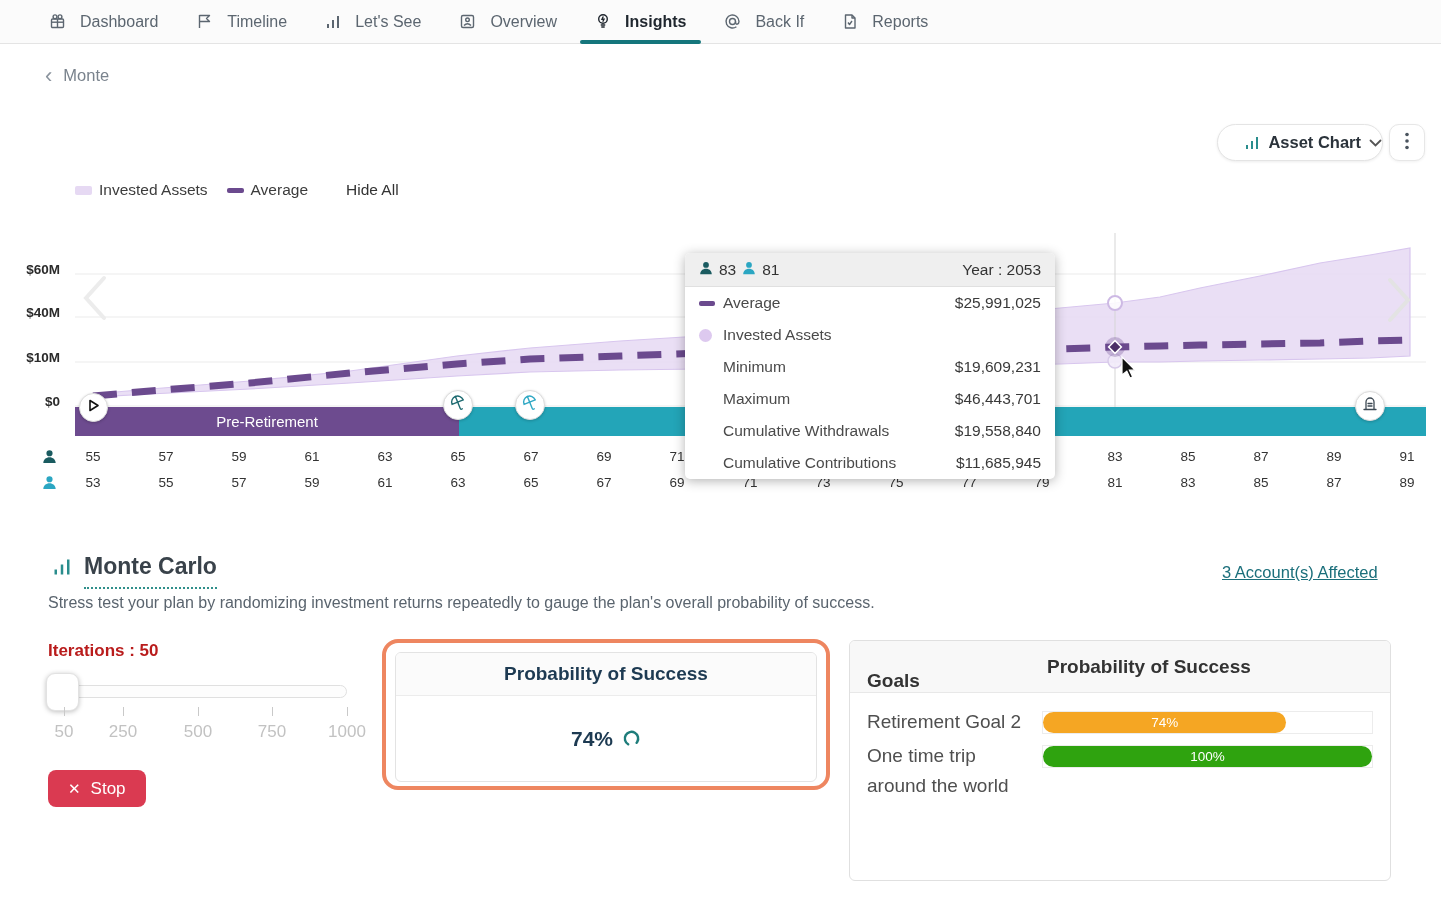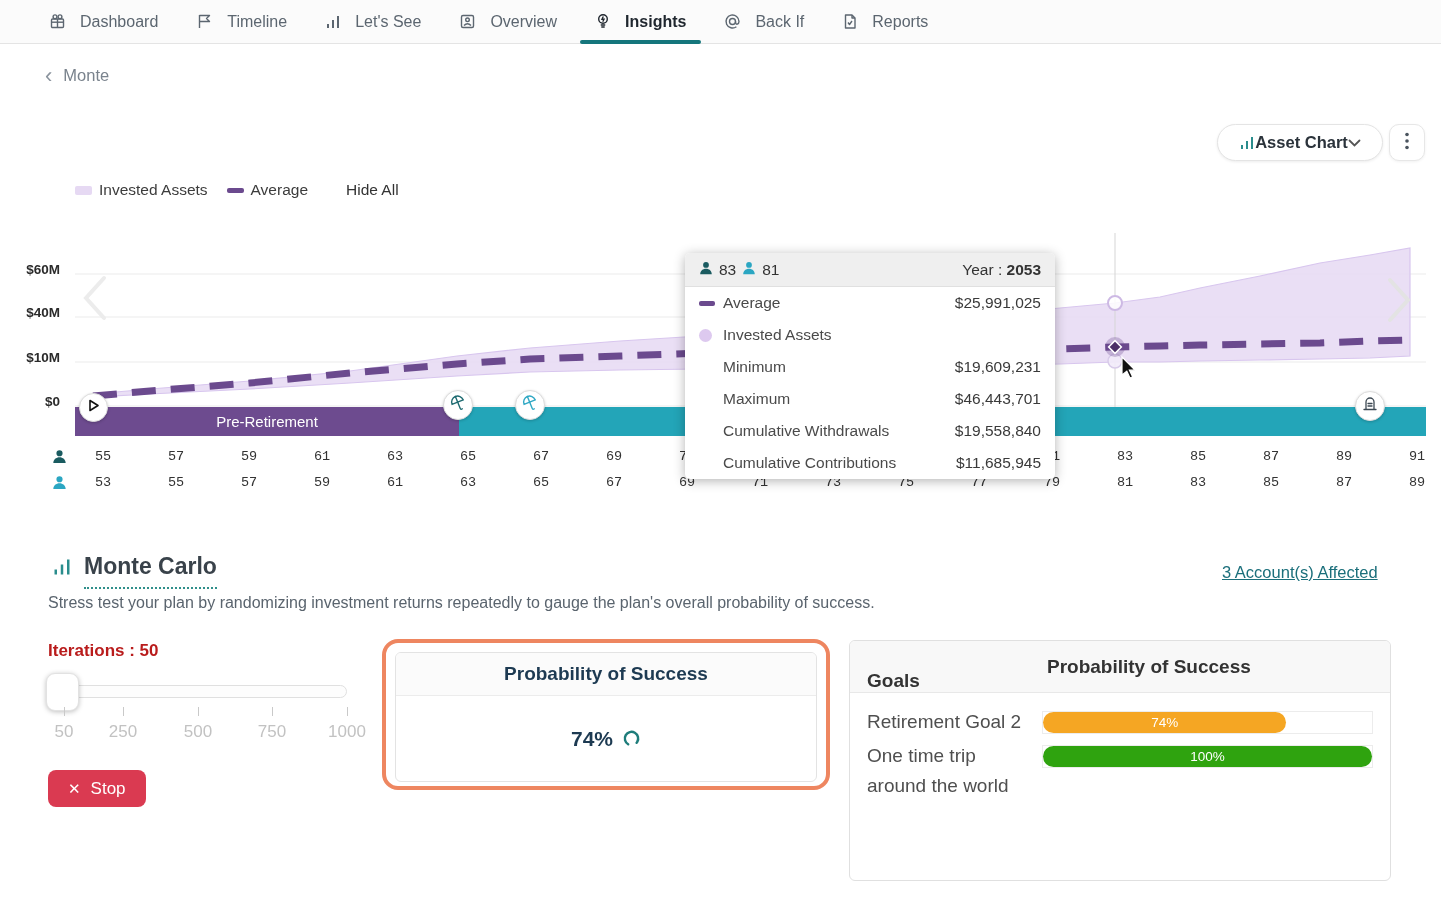--- a/index.html
+++ b/index.html
@@ -18,21 +18,21 @@
                             height:4px; background:#15767c; border-radius:3px; }
 
   .back { position:absolute; top:66px; left:45px; display:flex; align-items:center; gap:11px;
           color:#7a838d; font-size:16.5px; cursor:pointer; }
   .back-chev { font-size:22px; line-height:16px; color:#8b949e; }
 
   
   .chart-select { position:absolute; top:124px; left:1217px; width:166px; height:37px;
                   background:#fff; border:1px solid #e4e4e4; border-radius:19px;
                   box-shadow:0 1px 3px rgba(0,0,0,0.08); display:flex; align-items:center;
-                  justify-content:center; font-size:16.5px; font-weight:700; color:#2b333b;
+                  justify-content:flex-end; gap:8px; font-size:16.5px; font-weight:700; color:#2b333b;
                   font-family:inherit; cursor:pointer; }
   .more-btn { position:absolute; top:124px; left:1389px; width:36px; height:37px; background:#fff;
               border:1px solid #e7e7e7; border-radius:10px; box-shadow:0 1px 3px rgba(0,0,0,0.06);
               display:flex; align-items:center; justify-content:center; cursor:pointer; }
 
   
   .legend { position:absolute; top:181px; left:75px; display:flex; align-items:center; font-size:15.5px; color:#3c3c3c; z-index:5; }
   .legend-item { display:flex; align-items:center; gap:7px; cursor:pointer; }
   .sw-band { width:17px; height:9px; border-radius:2px; background:#e6d9f3; }
   .sw-avg  { width:17px; height:5px; border-radius:2px; background:#6b4a8e; }
@@ -42,32 +42,32 @@
   
   #chart-svg { position:absolute; top:0; left:0; z-index:1; pointer-events:none; }
   .ylab { position:absolute; width:52px; text-align:right; font-size:13.5px; font-weight:700;
           color:#2b2b2b; transform:translateY(-50%); z-index:2; }
   .car-chev { position:absolute; z-index:1; }
   .phase { position:absolute; top:407px; height:29px; display:flex; align-items:center;
            justify-content:center; color:#fff; font-size:15px; z-index:2;text-align:right; }
   .milestone { position:absolute; background:#fff; border:1px solid #ddd; border-radius:50%;
                box-shadow:0 1px 3px rgba(0,0,0,0.2); display:flex; align-items:center;
                justify-content:center; z-index:3; cursor:pointer; }
-  .age-row { position:absolute; left:10px; width:1379px; height:16px; z-index:1;font-family:Liberation Mono, monospace; }
+  .age-row { position:absolute; left:0; width:1379px; height:16px; z-index:1; }
   .age-ic { position:absolute; left:42px; top:0; }
   .age-lab { position:absolute; transform:translateX(-50%); font-size:13.5px; color:#333; }
 
   
   .tooltip { position:absolute; top:253px; left:685px; width:370px; background:#fff;
              border-radius:5px; box-shadow:0 2px 12px rgba(0,0,0,0.3); z-index:10; overflow:hidden; }
   .tt-head { height:34px; background:#efefef; border-bottom:1px solid #e0e0e0; display:flex;
              align-items:center; padding:0 14px; font-size:15.5px; color:#333; }
   .tt-ages { display:flex; align-items:center; gap:6px; }
   .tt-year { margin-left:auto; }
-  .tt-year b { font-weight:700; }
+  .tt-year b { font-weight:400; }
   .tt-row { height:32px; display:flex; align-items:center; padding:0 14px; font-size:15.5px; }
   .tt-sw { width:24px; display:flex; align-items:center; }
   .tt-sw .dash { width:16px; height:5px; border-radius:2px; background:#6b4a8e; }
   .tt-sw .dot  { width:13px; height:13px; border-radius:50%; background:#ddc9ef; }
   .tt-label { color:#4a4a4a; }
   .tt-value { margin-left:auto; color:#3a3a3a; }
 
   
   .mc-head { position:absolute; top:553px; left:52px; display:flex; align-items:flex-start; gap:12px; }
   .mc-title { font-size:23px; color:#39424a; border-bottom:2px dotted #2f8f8a; padding-bottom:7px; }

